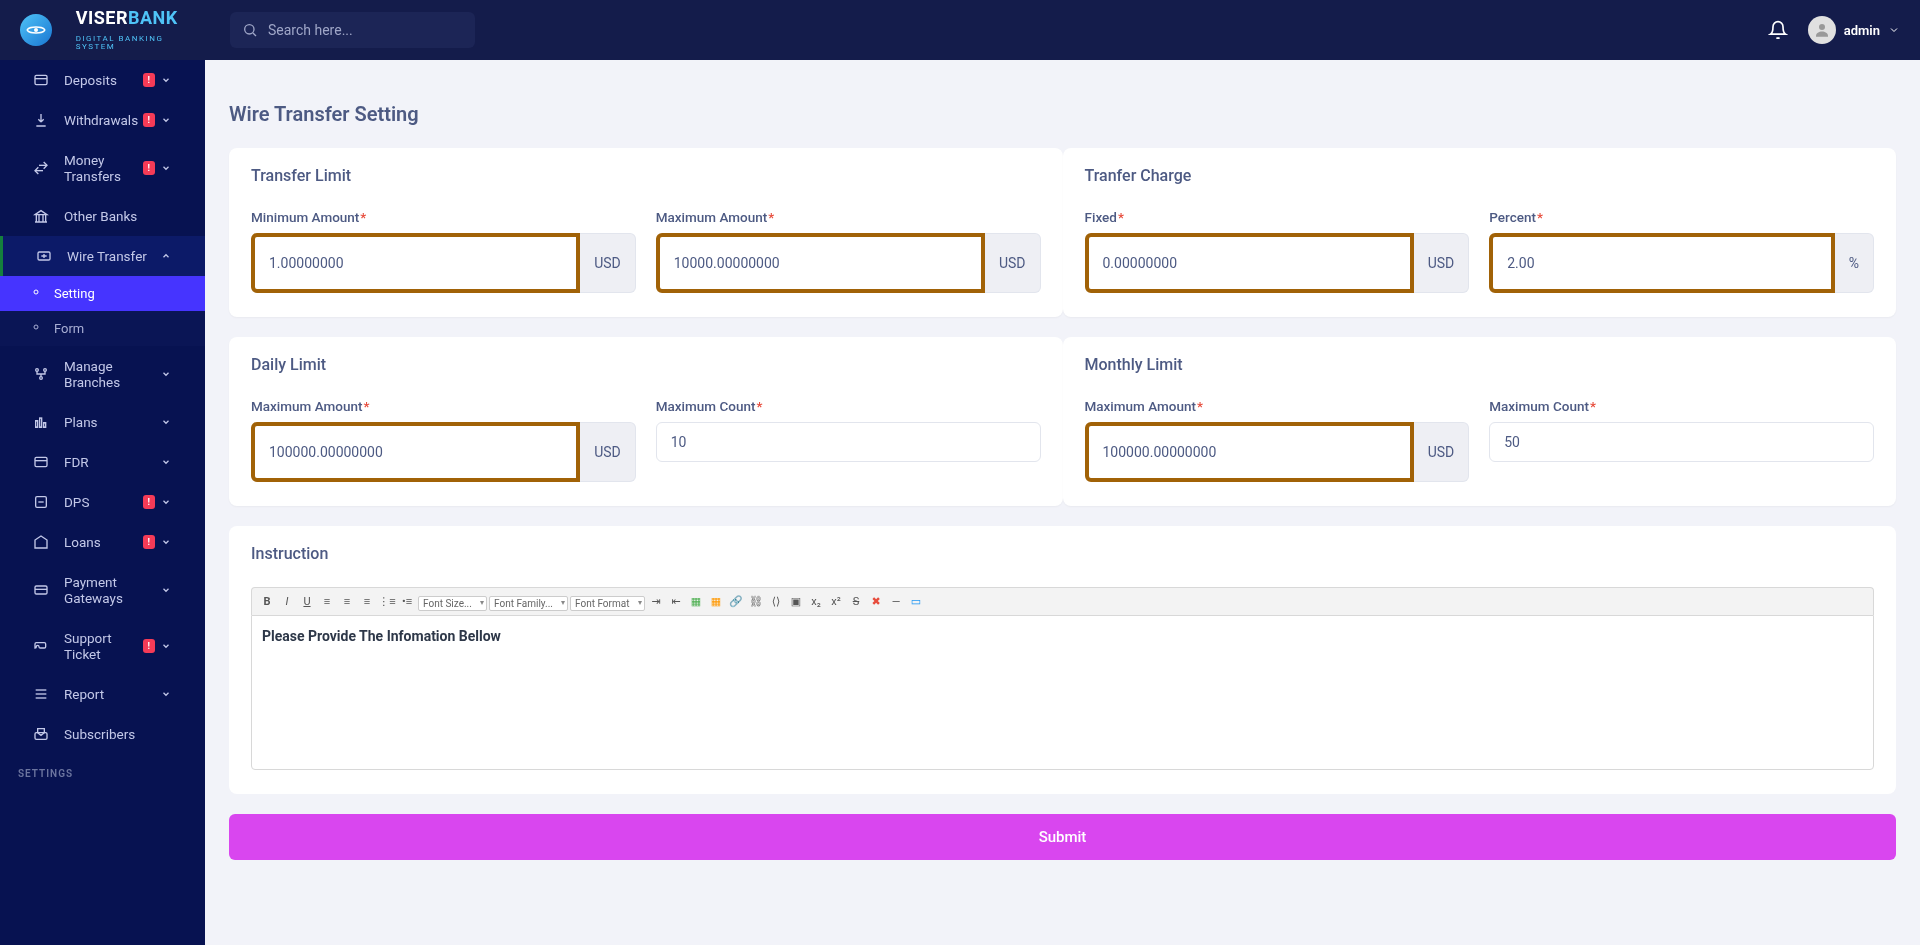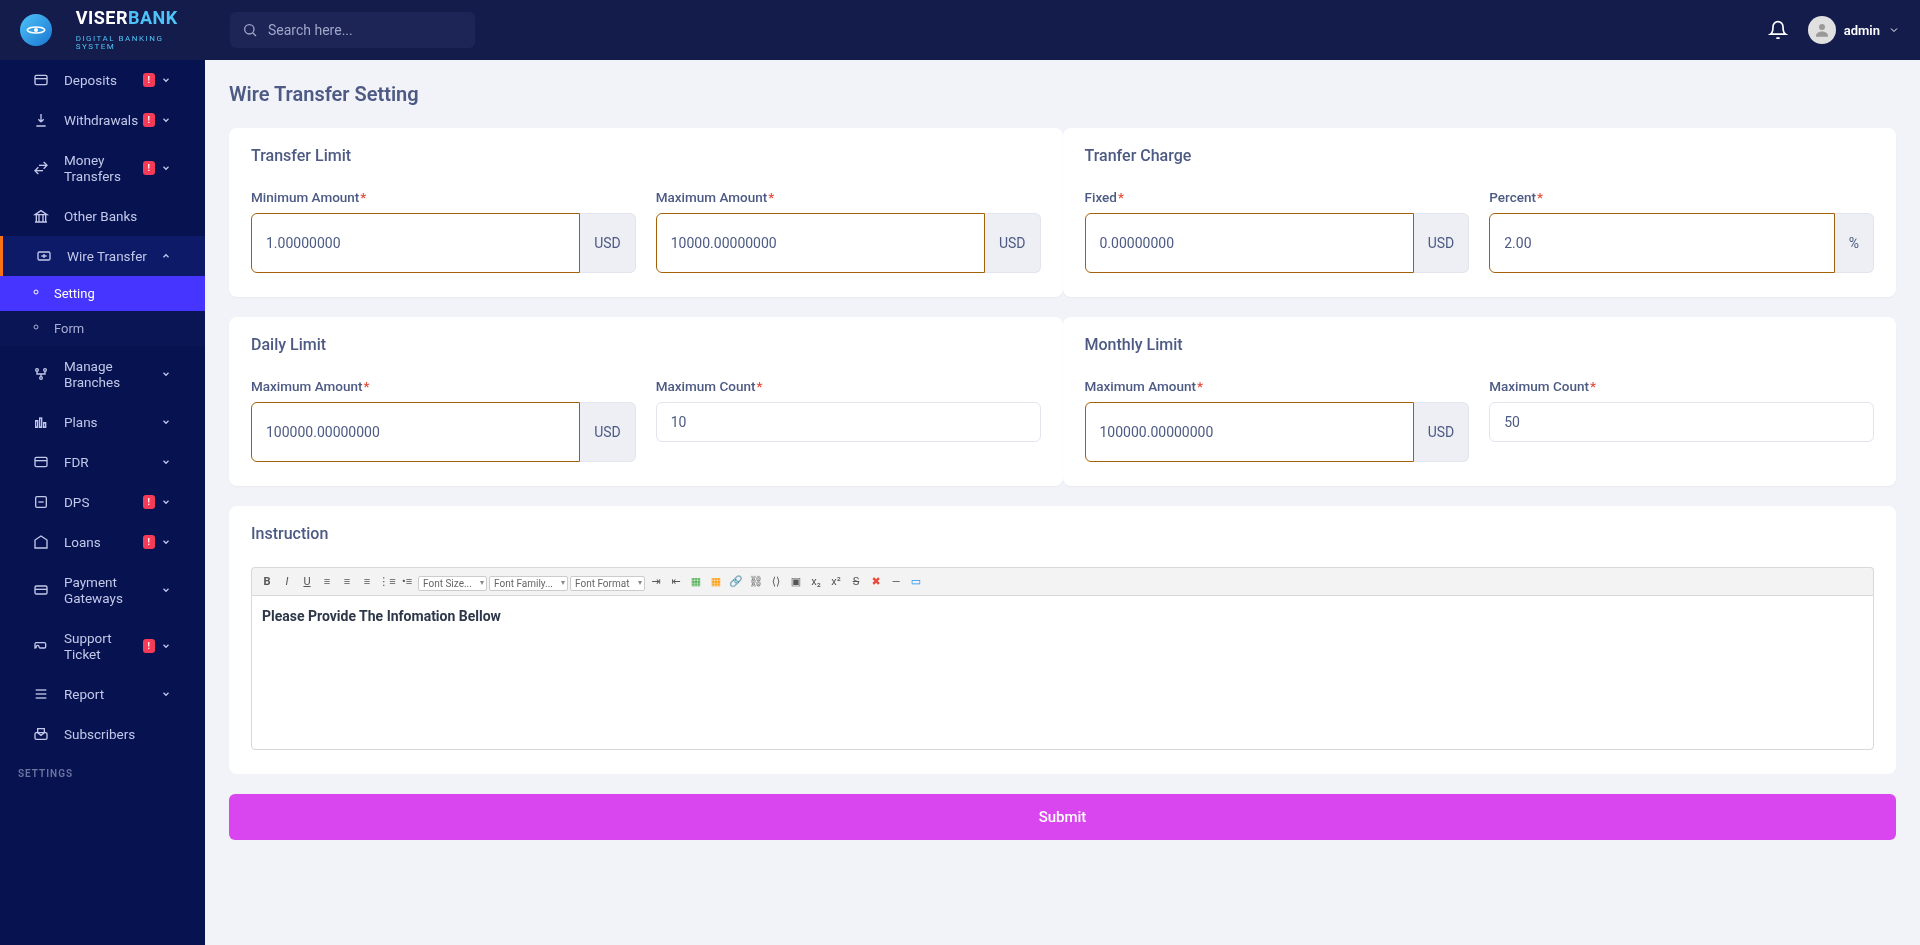--- a/index.html
+++ b/index.html
@@ -29,31 +29,31 @@
 .nav-item { display: flex; align-items: center; padding: 12px 32px; color: #c3c8e8; font-size: 13.5px; cursor: pointer; position: relative; }
 .nav-item.highlight { background: #0c1a68; }
 .nav-item .nav-icon { width: 18px; display: flex; justify-content: center; margin-right: 14px; }
 .nav-item .nav-label { flex: 1; }
 .nav-item .nav-badge { background: #f53b57; color: #fff; font-size: 9px; padding: 2px 5px; border-radius: 3px; margin-right: 6px; font-weight: 700; }
 .nav-item .nav-chevron { width: 12px; }
 .sub-item { display: flex; align-items: center; padding: 10px 18px 10px 30px; color: #a8aed4; font-size: 13px; cursor: pointer; }
 .sub-item.active { background: #4634ff; color: #fff; }
 .sub-item .sub-icon { margin-right: 12px; }
 .settings-label { color: #6c759f; font-size: 10px; letter-spacing: 1px; padding: 14px 18px 6px; font-weight: 600; }
-.main { margin-left: 205px; margin-top: 60px; padding: 22px 24px; }
+.main { margin-left: 205px; margin-top: 80px; padding: 22px 24px; }
 .page-title { color: #4d5a83; font-size: 20px; font-weight: 600; margin-bottom: 22px; }
 .row { display: flex; margin-bottom: 20px; }
 .card { background: #fff; border-radius: 8px; padding: 18px 22px 24px; flex: 1; box-shadow: 0 1px 2px rgba(0,0,0,0.04); }
 .card-title { color: #4d5a83; font-size: 16px; font-weight: 500; margin-bottom: 24px; }
 .field-row { display: flex; gap: 20px; }
 .field { flex: 1; }
 .field-label { color: #4d5a83; font-size: 13.5px; font-weight: 500; margin-bottom: 8px; display: block; }
 .field-label .req { color: #e74c3c; margin-left: 1px; }
 .input-group { display: flex; }
-.input-group input { flex: 1; border: 1px solid #a16207; border-radius: 6px 0 0 6px; padding: 11px 14px; font-size: 14px; color: #4d5a83; outline: none; }
+.input-group input { flex: 1; border: 4px solid #a16207; border-radius: 6px 0 0 6px; padding: 11px 14px; font-size: 14px; color: #4d5a83; outline: none; }
 .input-group .addon { background: #eeeff4; border: 1px solid #e2e5ed; border-left: none; border-radius: 0 6px 6px 0; padding: 21px 14px; font-size: 14px; color: #4d5a83; display: flex; align-items: center; }
 .input-plain { width: 100%; border: 1px solid #e2e5ed; border-radius: 6px; padding: 11px 14px; font-size: 14px; color: #4d5a83; outline: none; }
 .instruction-card { background: #fff; border-radius: 8px; padding: 18px 22px 24px; margin-bottom: 20px; }
 .editor-toolbar { background: #f3f3f3; border: 1px solid #d8d8d8; border-bottom: none; padding: 4px 6px; display: flex; align-items: center; gap: 2px; flex-wrap: wrap; border-radius: 4px 4px 0 0; }
 .tb-btn { width: 18px; height: 18px; display: flex; align-items: center; justify-content: center; font-size: 11px; color: #555; cursor: pointer; border-radius: 2px; }
 .tb-select { font-size: 10px; border: 1px solid #ccc; padding: 1px 14px 1px 4px; color: #666; background: #fff; border-radius: 2px; appearance: none; position: relative; }
 .tb-select-wrap { position: relative; display: inline-block; }
 .tb-select-wrap::after { content: "▾"; position: absolute; right: 3px; top: 50%; transform: translateY(-50%); font-size: 8px; color: #888; pointer-events: none; }
 .editor-body { border: 1px solid #d8d8d8; min-height: 155px; padding: 10px; border-radius: 0 0 4px 4px; background: #fff; }
 .editor-body .ebold { font-weight: 700; color: #2d3748; font-size: 14px; }
@@ -147,21 +147,21 @@
         </svg></span>
   </div>
   <div class="nav-item">
     <span class="nav-icon">
         <svg width="16" height="16" viewBox="0 0 24 24" fill="none" stroke="currentColor" stroke-width="2">
           <path d="M3 21h18M5 21V10m4 11V10m6 11V10m4 11V10M3 10l9-6 9 6H3z"></path>
         </svg>
       </span>
     <span class="nav-label">Other Banks</span>
   </div>
-  <div class="nav-item highlight" style="border-left:3px solid #f97316">
+  <div class="nav-item highlight" style="border-left:3px solid #15803d">
     <span class="nav-icon">
         <svg width="16" height="16" viewBox="0 0 24 24" fill="none" stroke="currentColor" stroke-width="2">
           <rect x="3" y="6" width="18" height="12" rx="2"></rect>
           <path d="M8 12h8m-4-3v6"></path>
         </svg>
       </span>
     <span class="nav-label">Wire Transfer</span>
     <span class="nav-chevron"><svg width="10" height="10" viewBox="0 0 24 24" fill="none" stroke="currentColor" stroke-width="3">
           <polyline points="18 15 12 9 6 15"></polyline>
         </svg></span>

